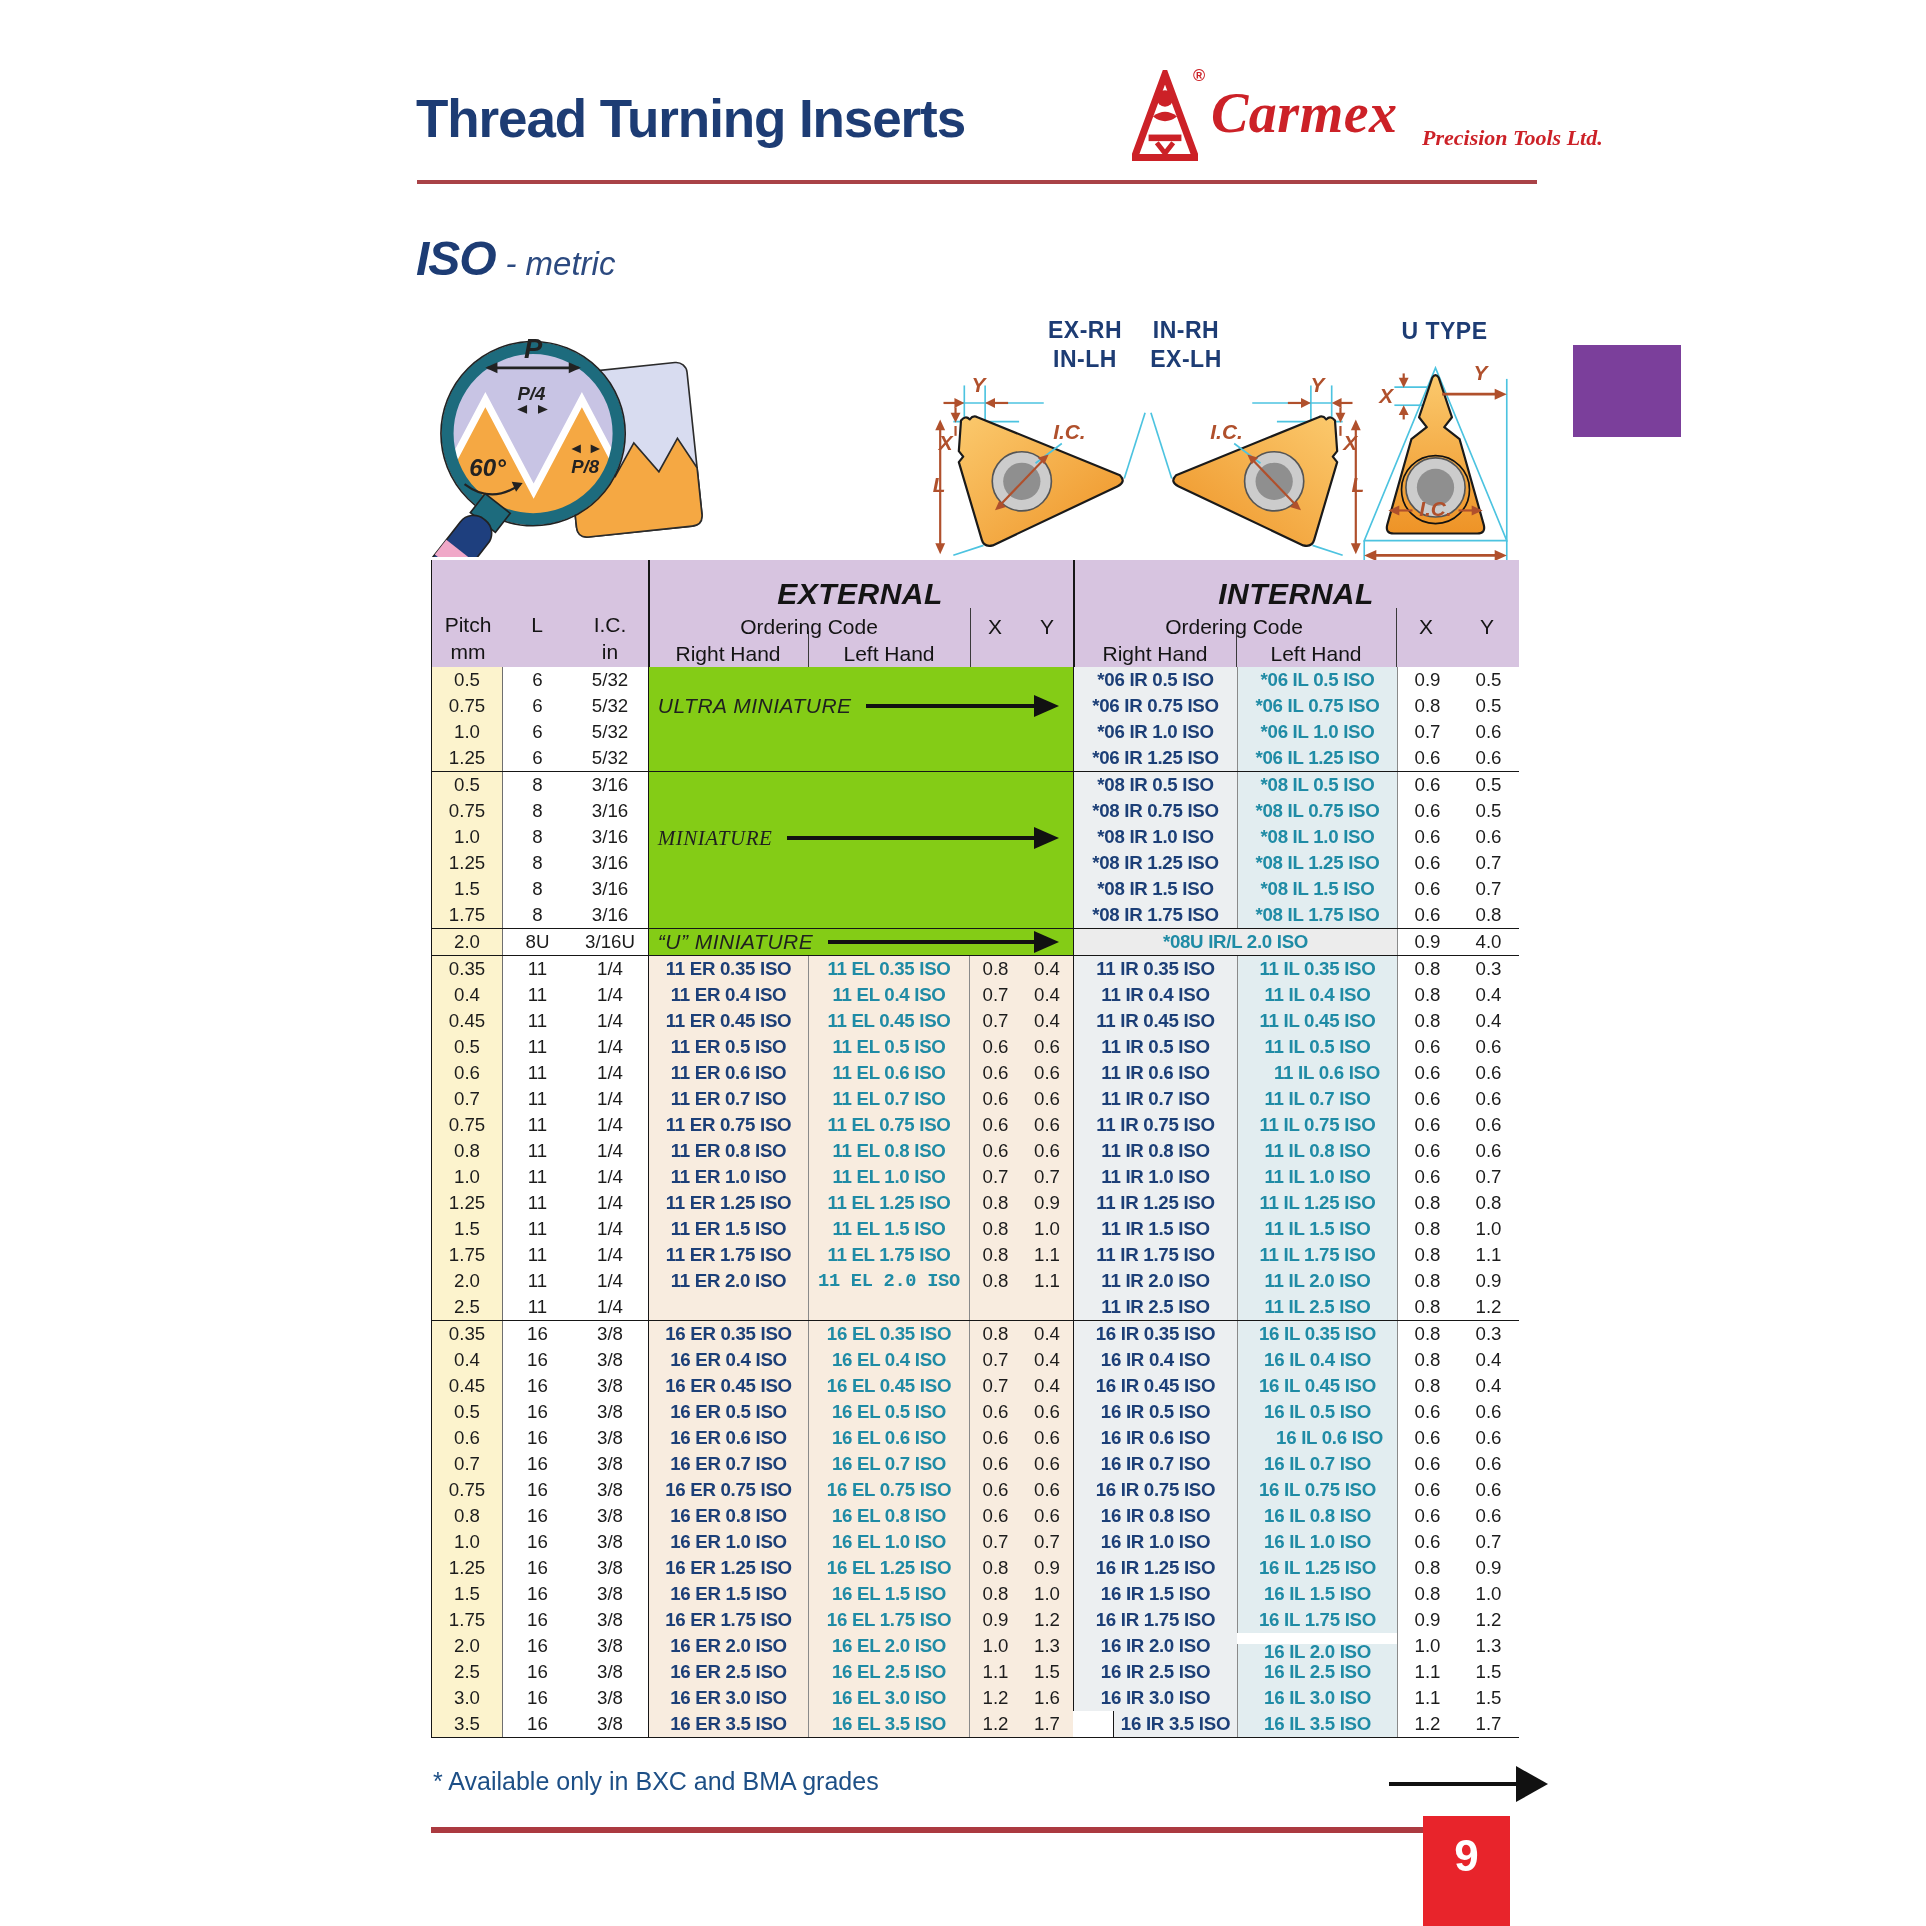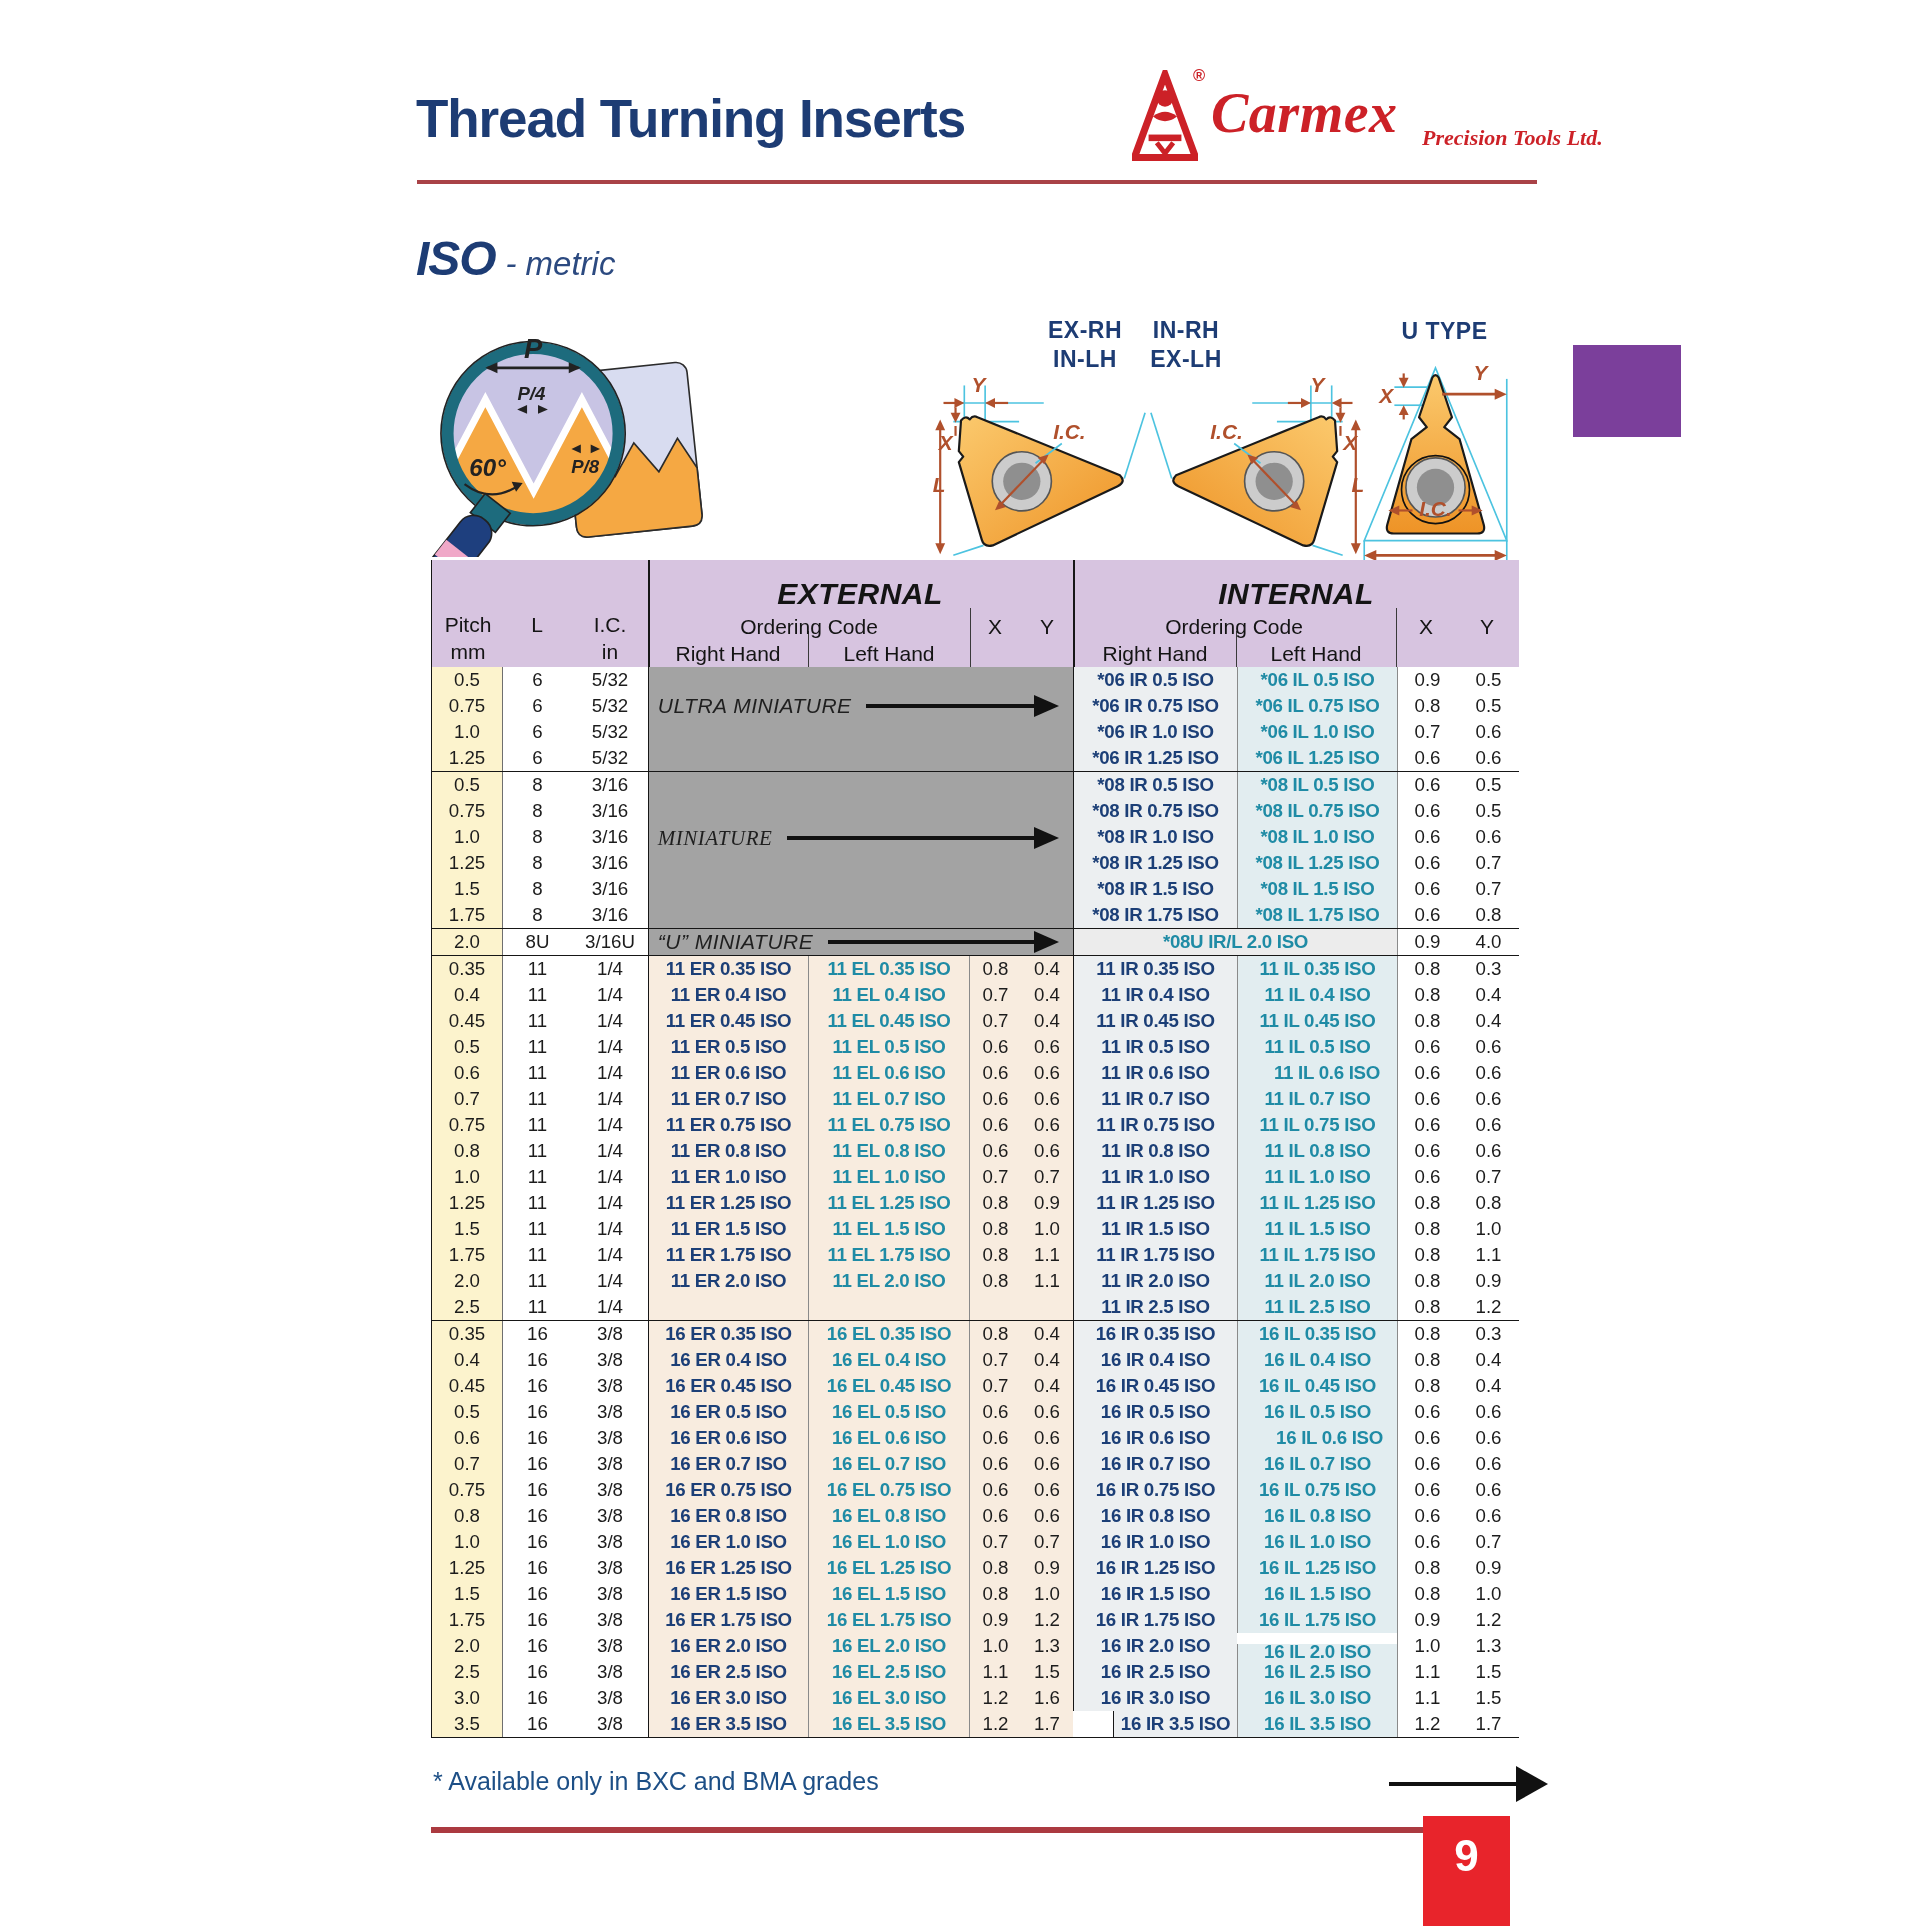--- a/index.html
+++ b/index.html
@@ -48,21 +48,21 @@
   .er,.el,.exy,.exy2{background:#f8ecdf;}
   .er{border-left:1.6px solid #161616;}
   .el{border-left:0.5px solid #8a8a8a;}
   .exy{border-left:0.5px solid #8a8a8a;}
   .ir{border-left:1.6px solid #161616;background:#eceff1;}
   .il{border-left:0.5px solid #8a8a8a;background:#e2edf0;}
   .ixy{border-left:0.5px solid #8a8a8a;background:#fff;}
   .ixy2{background:#fff;}
   .coder{color:#1c3f77;font-weight:bold;letter-spacing:-0.3px;}
   .codel{color:#1f8ba5;font-weight:bold;letter-spacing:-0.3px;}
-  .minizone{background:#a3a3a3;border-left:1.6px solid #161616;position:relative;}
+  .minizone{background:#84cc16;border-left:1.6px solid #161616;position:relative;}
   .mini-inner{position:absolute;left:8.8px;right:14.3px;height:26px;display:flex;align-items:center;gap:14.3px;}
   .mini-label{font-style:italic;font-size:21px;color:#1f1f1f;white-space:nowrap;letter-spacing:0.5px;}
   .mini-arrow{flex:1;display:flex;align-items:center;}
   .shaft{flex:1;height:3.8px;background:#111;}
   .ahead{width:0;height:0;border-left:25px solid #111;border-top:11.5px solid transparent;border-bottom:11.5px solid transparent;}
   .merged{background:#ececec;border-left:1.6px solid #161616;font-weight:bold;}
 
   
   .footnote{position:absolute;left:433px;top:1767px;font-size:25px;color:#1d4f86;}
   .big-arrow{position:absolute;left:1389px;top:1764px;width:159px;height:40px;display:flex;align-items:center;}
@@ -538,21 +538,21 @@
           <div class="c exy" style="grid-area: 12 / 6;">0.8</div>
           <div class="c exy2" style="grid-area: 12 / 7;">1.1</div>
           <div class="c ir coder" style="grid-area: 12 / 8;">11 IR 1.75 ISO</div>
           <div class="c il codel" style="grid-area: 12 / 9;">11 IL 1.75 ISO</div>
           <div class="c ixy" style="grid-area: 12 / 10;">0.8</div>
           <div class="c ixy2" style="grid-area: 12 / 11;">1.1</div>
           <div class="c pitch" style="grid-area: 13 / 1;">2.0</div>
           <div class="c" style="grid-area: 13 / 2;">11</div>
           <div class="c" style="grid-area: 13 / 3;">1/4</div>
           <div class="c er coder" style="grid-area: 13 / 4;">11 ER 2.0 ISO</div>
-          <div class="c el codel" style="grid-area: 13 / 5;">11 EL 2.0 ISO</div>
+          <div class="c el codel" style="grid-area: 13 / 5; font-family: Liberation Mono, monospace;">11 EL 2.0 ISO</div>
           <div class="c exy" style="grid-area: 13 / 6;">0.8</div>
           <div class="c exy2" style="grid-area: 13 / 7;">1.1</div>
           <div class="c ir coder" style="grid-area: 13 / 8;">11 IR 2.0 ISO</div>
           <div class="c il codel" style="grid-area: 13 / 9;">11 IL 2.0 ISO</div>
           <div class="c ixy" style="grid-area: 13 / 10;">0.8</div>
           <div class="c ixy2" style="grid-area: 13 / 11;">0.9</div>
           <div class="c pitch" style="grid-area: 14 / 1;">2.5</div>
           <div class="c" style="grid-area: 14 / 2;">11</div>
           <div class="c" style="grid-area: 14 / 3;">1/4</div>
           <div class="c er coder" style="grid-area: 14 / 4;"></div>

